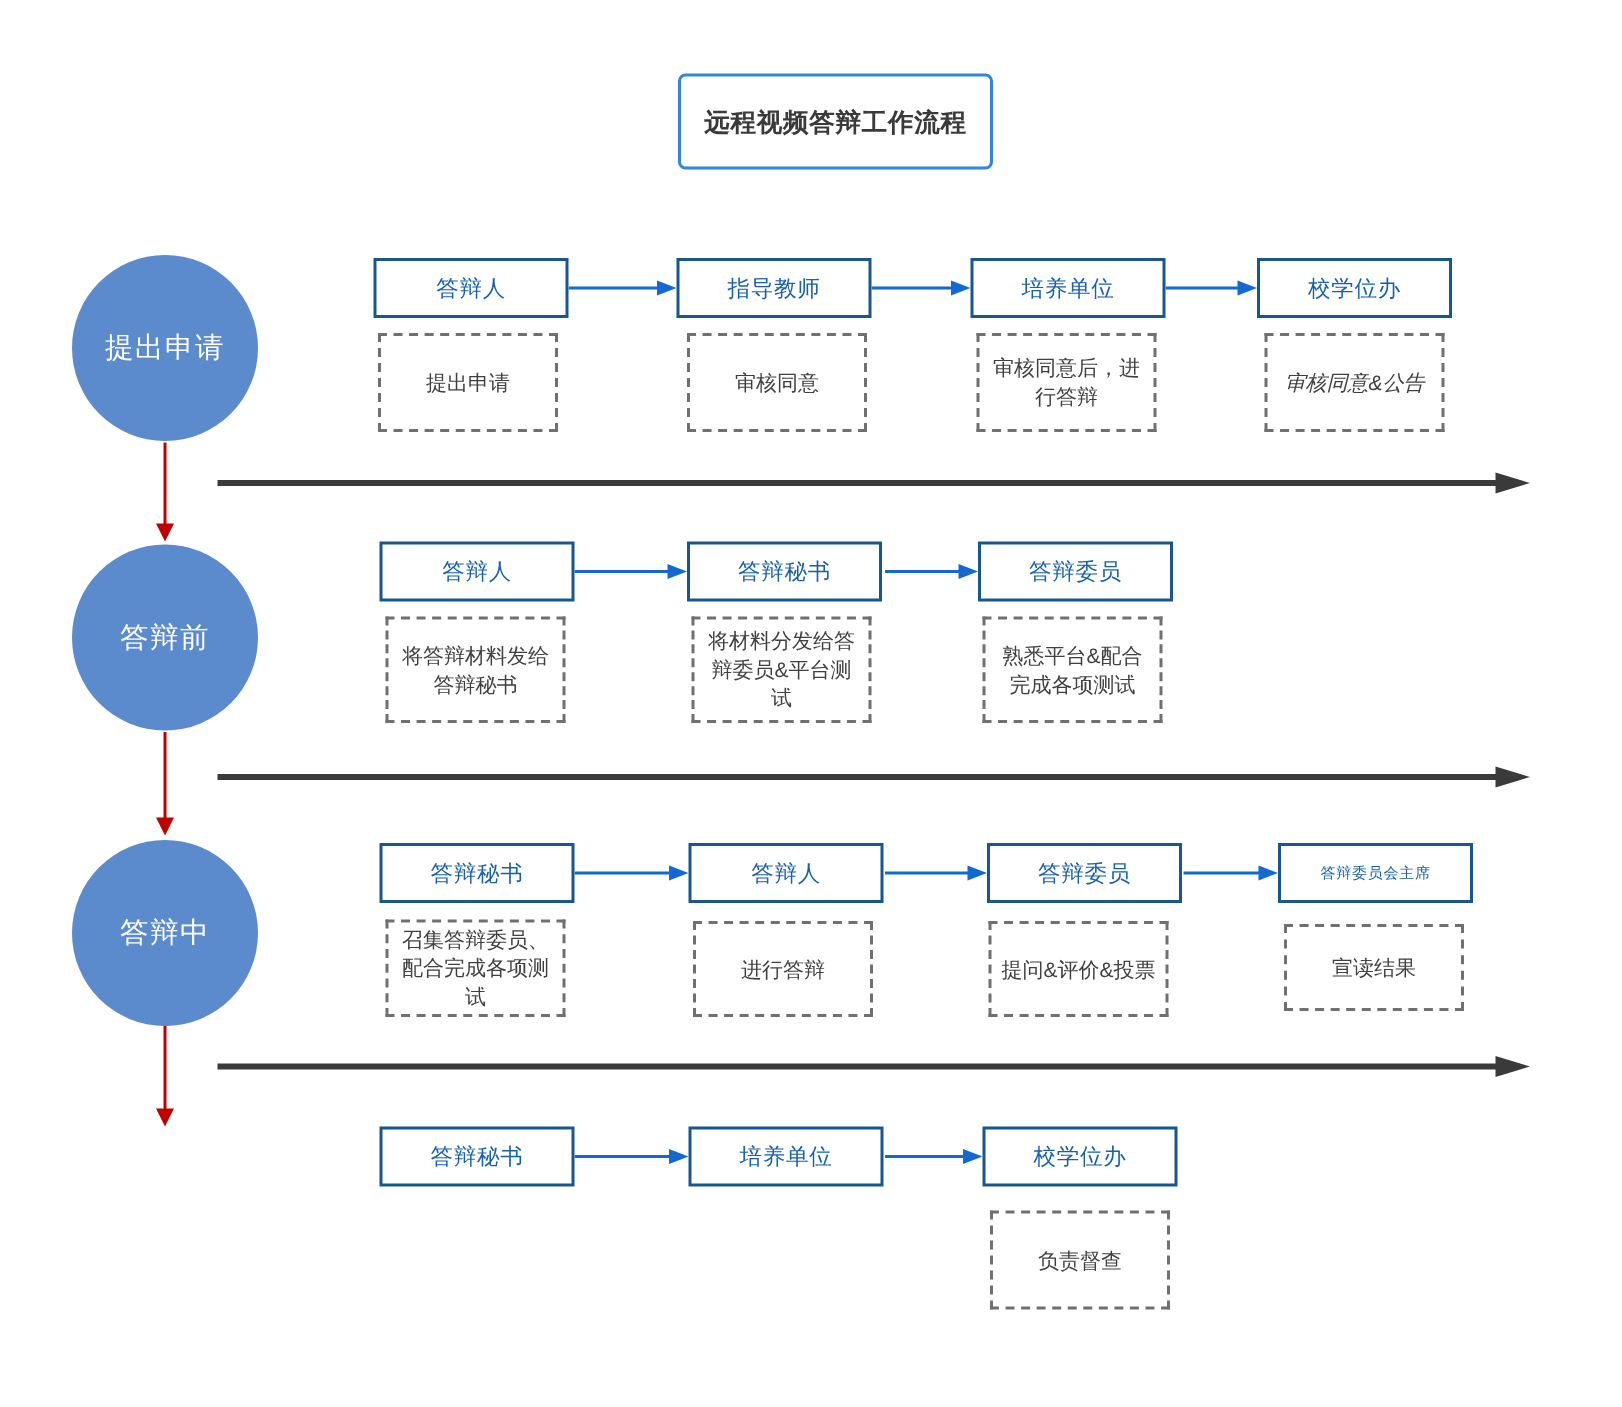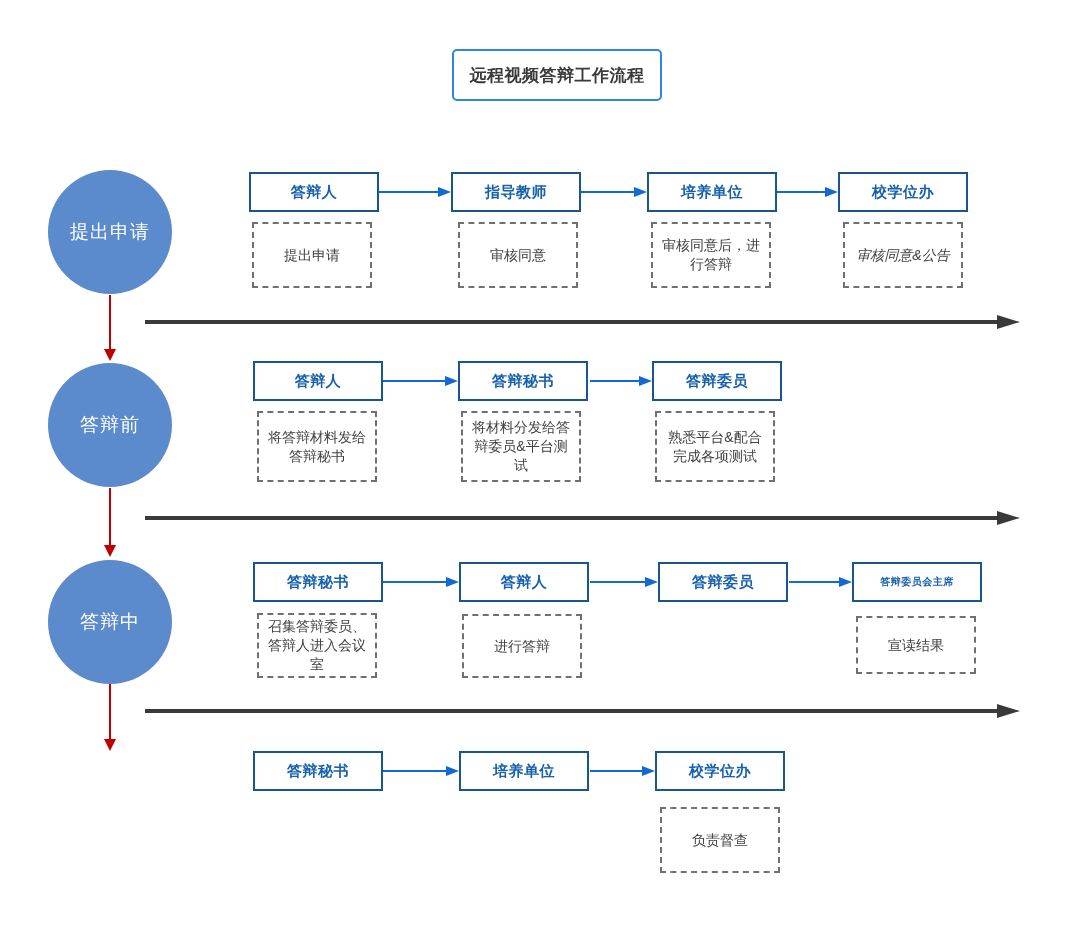--- a/index.html
+++ b/index.html
@@ -11,37 +11,37 @@
     --flow-red:#C00000;
     --title-border:#2E86E0;
     --title-text:#3A3A3A;
     --dashed-border:#707070;
     --note-text:#404040;
   }
   html,body{margin:0;padding:0;background:#ffffff;}
   body{font-family:"Liberation Sans","DejaVu Sans",sans-serif;}
   .canvas{position:relative;width:1081px;height:938px;background:#ffffff;overflow:hidden;}
   .title-box{
-    position:absolute;left:452px;top:49px;width:210px;height:52px;
+    position:absolute;left:452px;top:49px;width:210px;height:64px;
     border:2px solid var(--title-border);border-radius:5px;background:#fff;
     display:flex;align-items:center;justify-content:center;
     font-size:17px;font-weight:bold;color:var(--title-text);box-sizing:border-box;
     letter-spacing:0.5px;
   }
   .phase-circle{
     position:absolute;width:124px;height:124px;border-radius:50%;
     background:var(--circle-fill);color:#ffffff;
     display:flex;align-items:center;justify-content:center;
     font-size:19px;letter-spacing:1px;
   }
   .role-box{
     position:absolute;width:130px;height:40px;box-sizing:border-box;
     border:2px solid var(--box-border);background:#ffffff;color:var(--box-text);
     display:flex;align-items:center;justify-content:center;
-    font-size:15px;font-weight:bold;letter-spacing:0.5px;
+    font-size:15px;font-weight:normal;letter-spacing:0.5px;
   }
   .note-box{
     position:absolute;width:120px;box-sizing:border-box;
     border:2px dashed var(--dashed-border);background:#ffffff;color:var(--note-text);
     display:flex;align-items:center;justify-content:center;text-align:center;
     font-size:14px;line-height:1.35;padding:4px 5px;
   }
   svg.arrow-layer{position:absolute;left:0;top:0;width:1081px;height:938px;pointer-events:none;}
   .blue-line{stroke:var(--connector-blue);stroke-width:2;}
   .blue-head{fill:var(--connector-blue);}
@@ -114,22 +114,23 @@
   <div class="role-box" style="left:652px;top:361px;">答辩委员</div>
   <div class="note-box" style="left:257px;top:411px;height:71px;">将答辩材料发给答辩秘书</div>
   <div class="note-box" style="left:461px;top:411px;height:71px;">将材料分发给答辩委员&amp;平台测试</div>
   <div class="note-box" style="left:655px;top:411px;height:71px;">熟悉平台&amp;配合完成各项测试</div>
 
   <div class="phase-circle" style="left:48px;top:560px;">答辩中</div>
   <div class="role-box" style="left:253px;top:562px;">答辩秘书</div>
   <div class="role-box" style="left:459px;top:562px;">答辩人</div>
   <div class="role-box" style="left:658px;top:562px;">答辩委员</div>
   <div class="role-box" style="left:852px;top:562px;font-size:10px;">答辩委员会主席</div>
-  <div class="note-box" style="left:257px;top:613px;height:65px;">召集答辩委员、答辩人进入会议室</div>
+  <div class="note-box" style="left:257px;top:613px;height:65px;">召集答辩委员、配合完成各项测试</div>
   <div class="note-box" style="left:462px;top:614px;height:64px;">进行答辩</div>
+  <div class="note-box" style="left:659px;top:614px;height:64px;">提问&amp;评价&amp;投票</div>
   <div class="note-box" style="left:856px;top:616px;height:58px;">宣读结果</div>
 
   <div class="role-box" style="left:253px;top:751px;">答辩秘书</div>
   <div class="role-box" style="left:459px;top:751px;">培养单位</div>
   <div class="role-box" style="left:655px;top:751px;">校学位办</div>
   <div class="note-box" style="left:660px;top:807px;height:66px;">负责督查</div>
 
 </div>
 
 </body></html>

